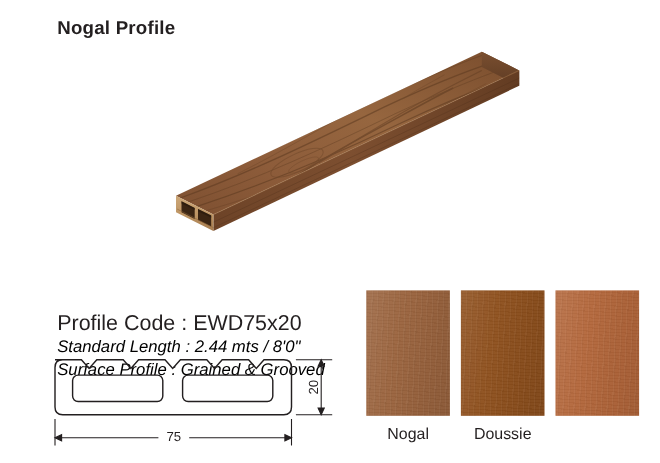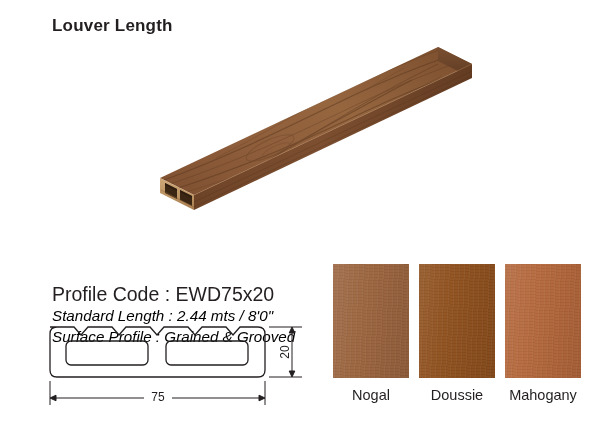--- a/index.html
+++ b/index.html
@@ -96,21 +96,21 @@
     margin-top: 9px;
     text-align: center;
     font-size: 14.5px;
     color: #231f20;
     white-space: nowrap;
   }
 </style>
 </head>
 <body style="background: rgb(255, 255, 255); color: rgb(35, 31, 32);">
 
-<div id="page-title">Louver Length</div>
+<div id="page-title">Nogal Profile</div>
 
 <svg id="product-render" viewBox="0 0 360 200">
   <defs>
     <linearGradient id="topFaceGrad" x1="0" y1="1" x2="1" y2="0">
       <stop offset="0%" stop-color="#7e5031"></stop>
       <stop offset="28%" stop-color="#8d5c3a"></stop>
       <stop offset="58%" stop-color="#96663f"></stop>
       <stop offset="100%" stop-color="#7a4d2d"></stop>
     </linearGradient>
     <linearGradient id="frontEdgeGrad" x1="0" y1="0" x2="1" y2="0">
@@ -255,16 +255,15 @@
       <div class="grain-overlay"></div>
     </div>
     <div class="swatch-label">Nogal</div>
   </div>
 
   <div class="swatch-col" style="left:172px;">
     <div class="swatch-chip" style="background: rgb(179, 102, 58);">
       <div class="sheen"></div>
       <div class="grain-overlay"></div>
     </div>
-    <div class="swatch-label">Mahogany</div>
   </div>
 
 </div>
 
 </body></html>

